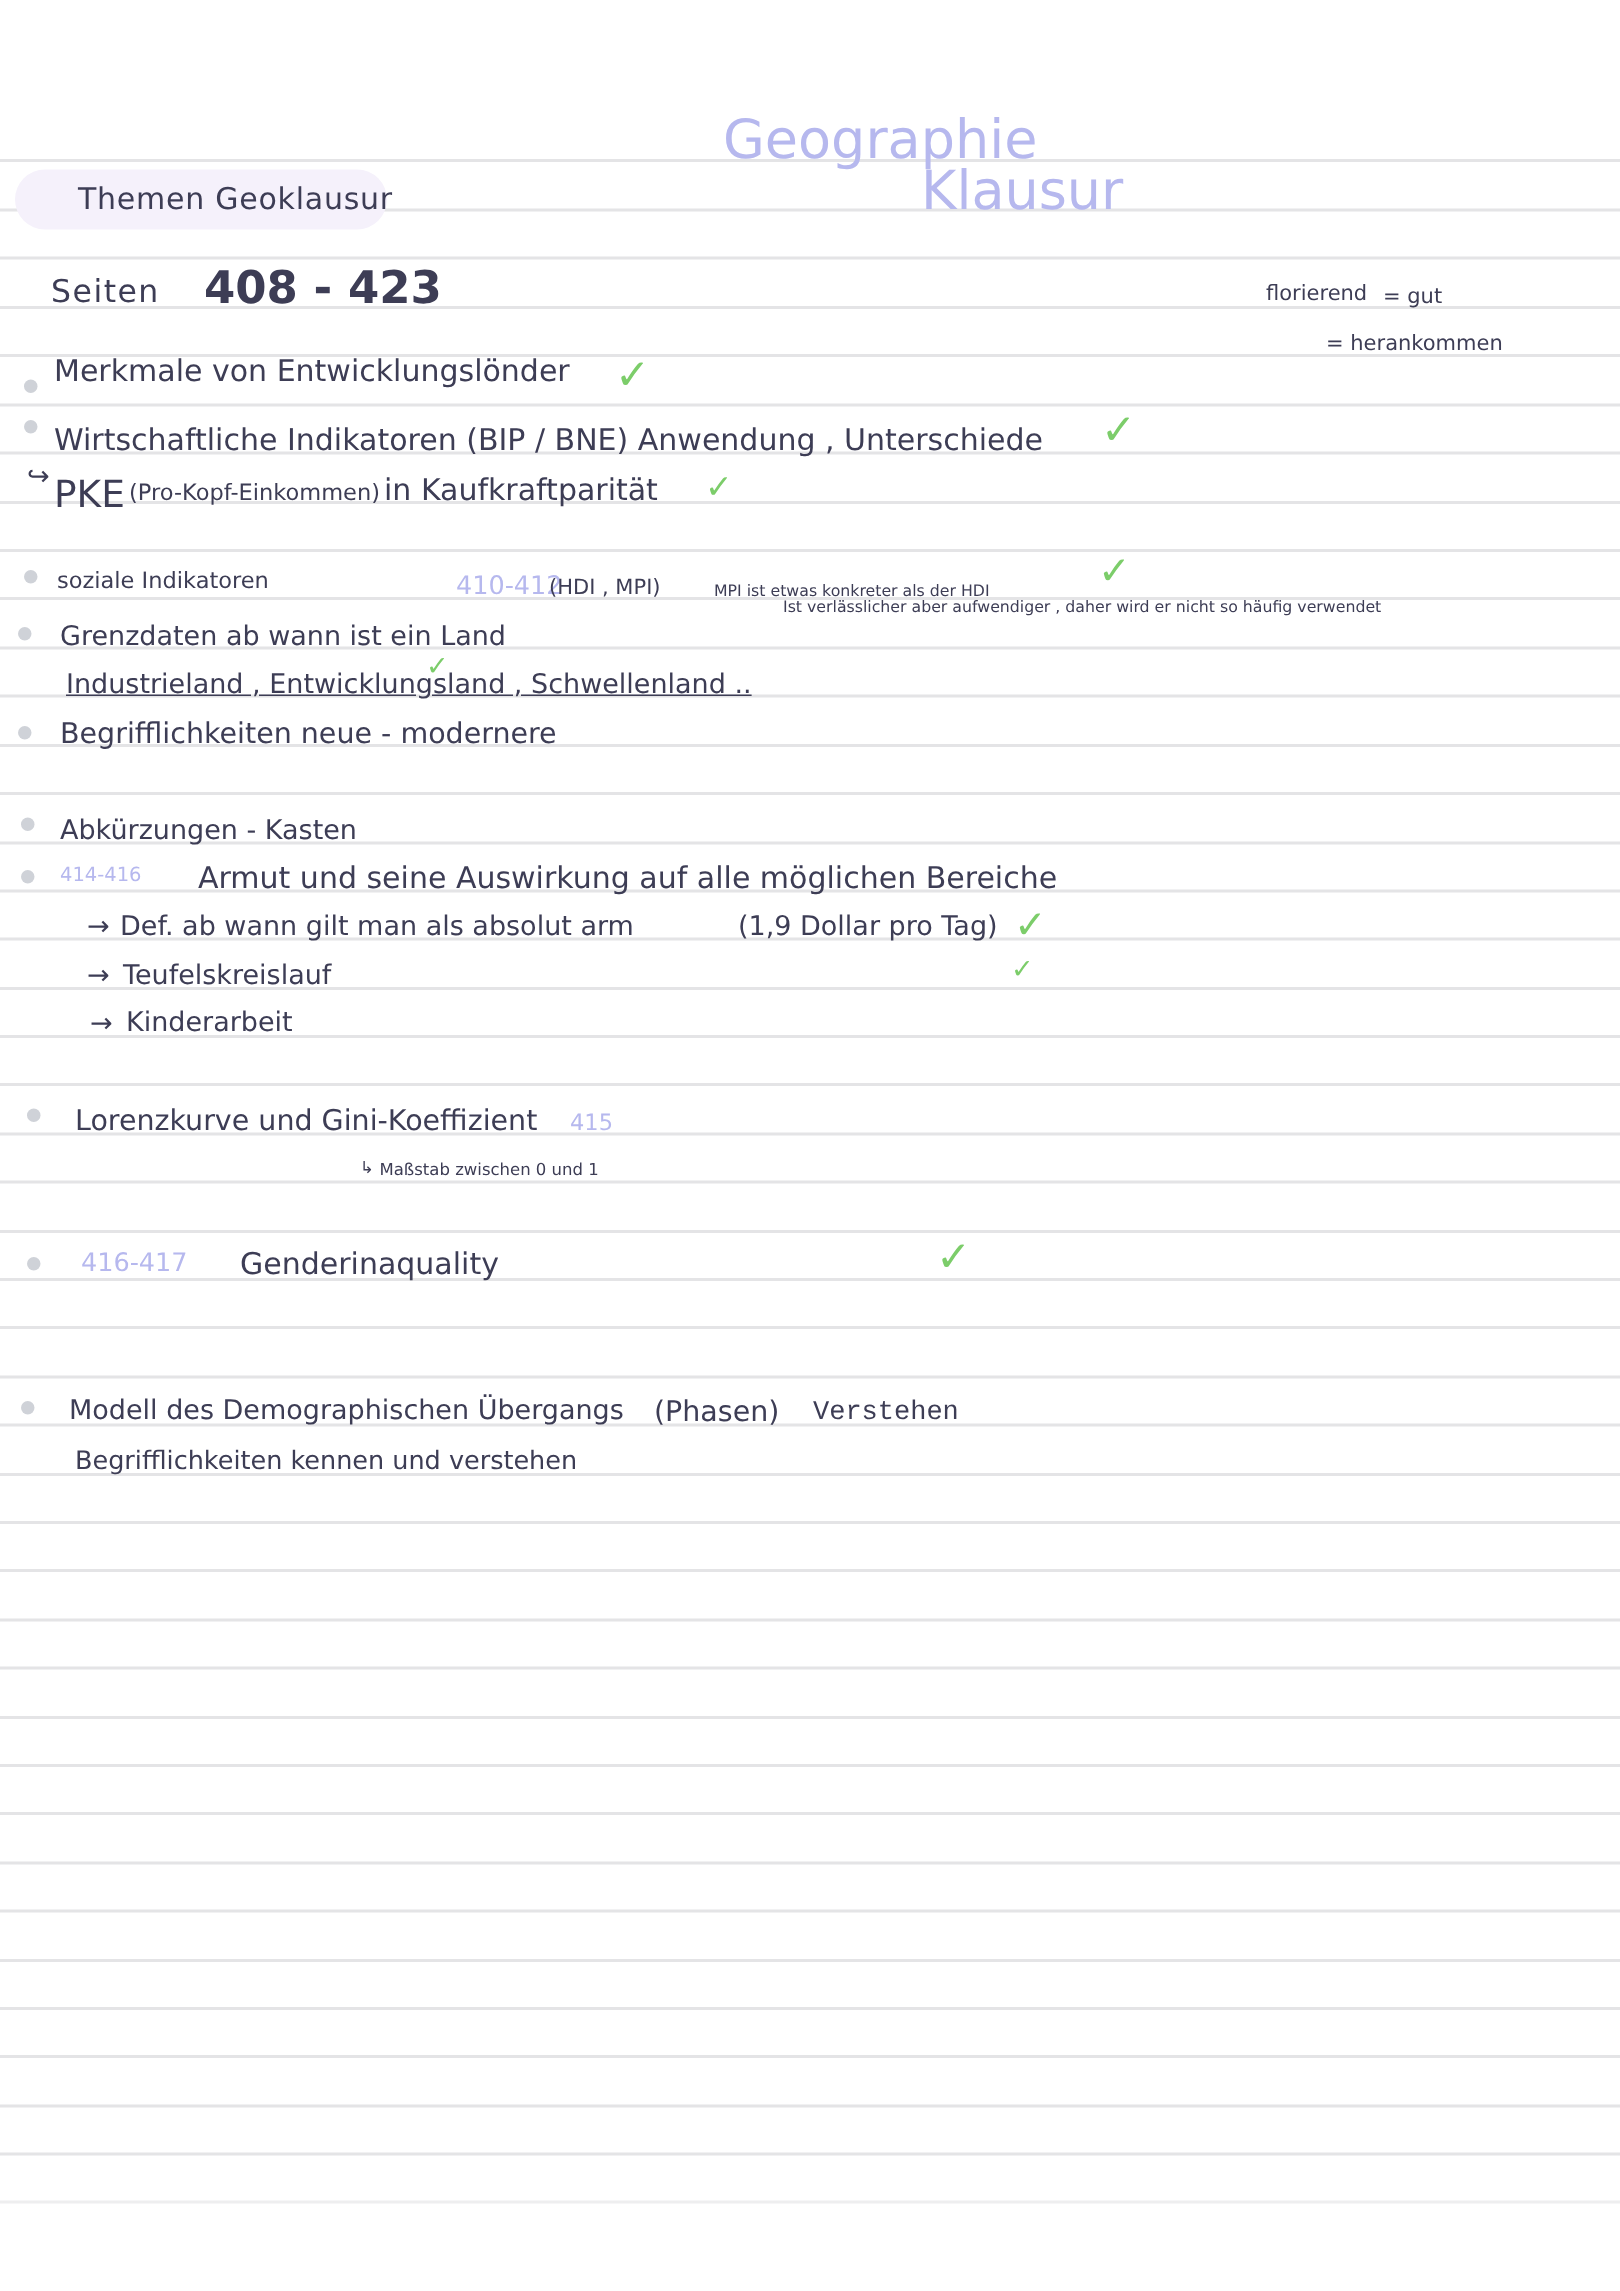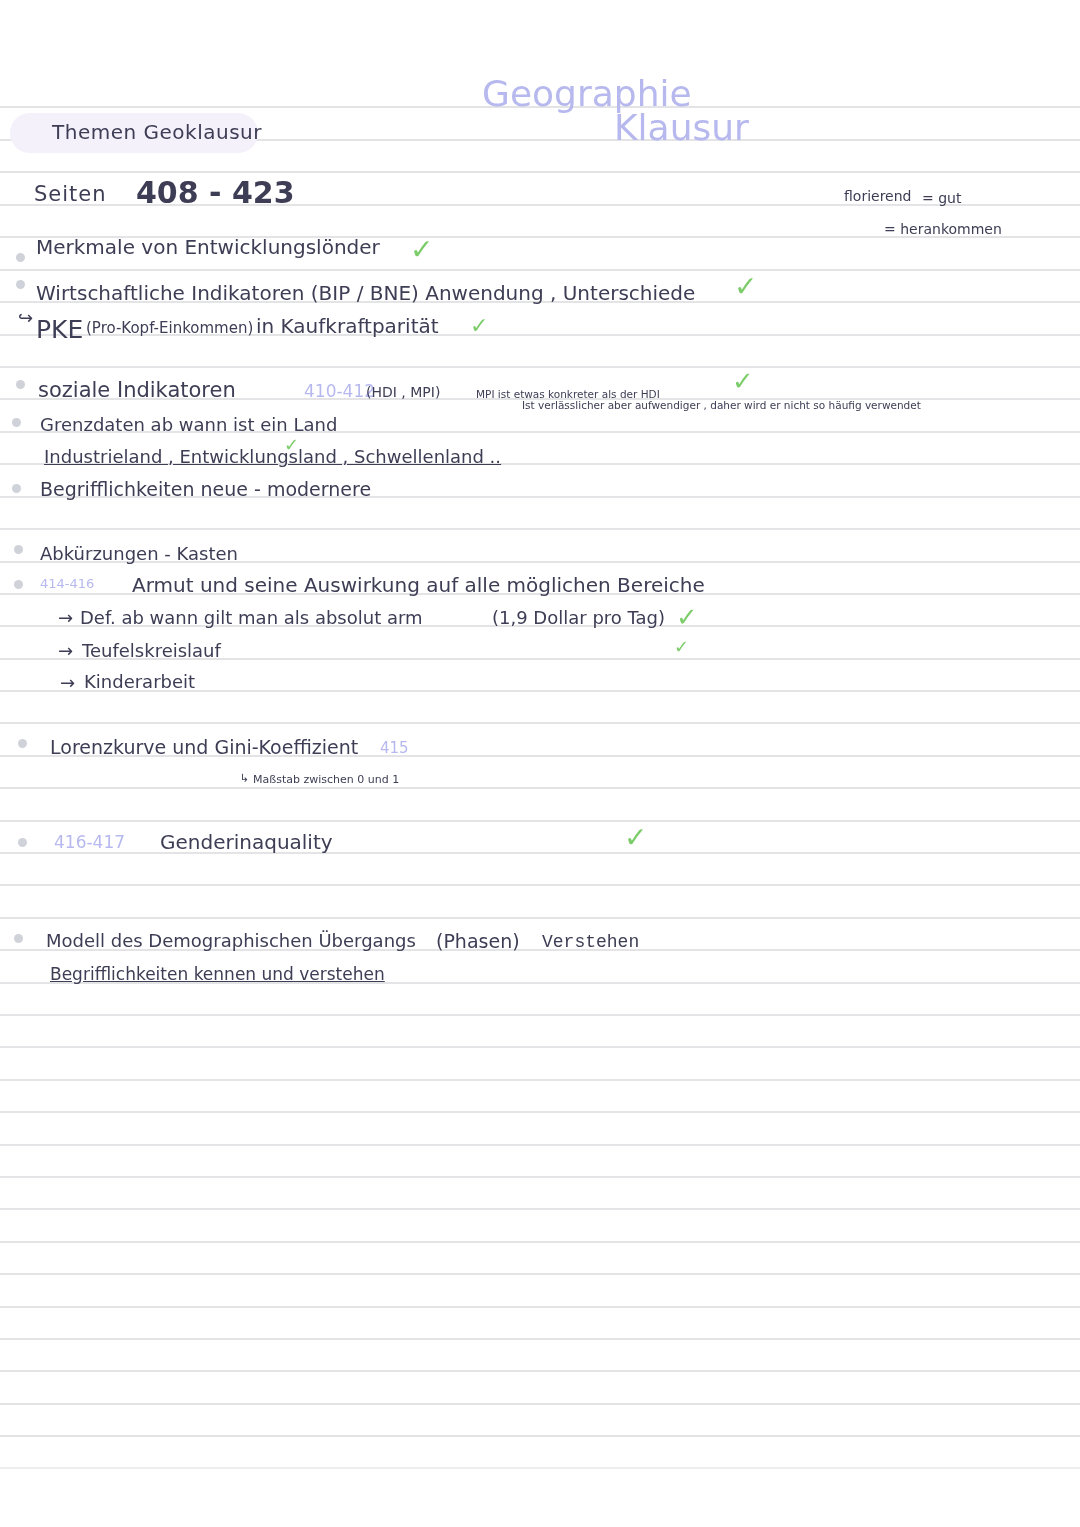--- a/index.html
+++ b/index.html
@@ -99,21 +99,21 @@
 <div class="t ink" style="left:36px; top:283px; font-size:20px;">Wirtschaftliche Indikatoren (BIP / BNE) Anwendung , Unterschiede</div>
 <div class="check" style="left:734px; top:273px; font-size:28px;">✓</div>
 
 <div class="t ink" style="left:18px; top:309px; font-size:18px;">↪</div>
 <div class="t ink" style="left:36px; top:317px; font-size:25px;">PKE</div>
 <div class="t ink" style="left:86px; top:321px; font-size:15px;">(Pro-Kopf-Einkommen)</div>
 <div class="t ink" style="left:256px; top:316px; font-size:20px;">in Kaufkraftparität</div>
 <div class="check" style="left:470px; top:315px; font-size:22px;">✓</div>
 
 <div class="dot" style="left:16px; top:380px;"></div>
-<div class="t ink" style="left:38px; top:380px; font-size:21px;text-align:center;">soziale Indikatoren</div>
+<div class="t ink" style="left:38px; top:380px; font-size:15px;text-align:center;">soziale Indikatoren</div>
 <div class="t lav" style="left:260px; top:383px; font-size:17px;margin-left:44px;">410-412</div>
 <div class="t ink" style="left:366px; top:385px; font-size:14px;">(HDI , MPI)</div>
 <div class="t ink tiny" style="left:476px; top:389px;">MPI ist etwas konkreter als der HDI</div>
 <div class="t ink tiny" style="left:476px; top:400px;margin-left:46px;">Ist verlässlicher aber aufwendiger , daher wird er nicht so häufig verwendet</div>
 <div class="check" style="left:732px; top:368px; font-size:26px;">✓</div>
 
 <div class="dot" style="left:12px; top:418px;"></div>
 <div class="t ink" style="left:40px; top:416px; font-size:18px;">Grenzdaten ab wann ist ein Land</div>
 
 <div class="t ink" style="left:44px; top:448px; font-size:18px;text-decoration:underline;">Industrieland , Entwicklungsland , Schwellenland ..</div>
@@ -150,13 +150,13 @@
 <div class="dot" style="left:18px; top:838px;"></div>
 <div class="t lav" style="left:54px; top:834px; font-size:17px;">416-417</div>
 <div class="t ink" style="left:160px; top:832px; font-size:20px;">Genderinaquality</div>
 <div class="check" style="left:624px; top:824px; font-size:28px;">✓</div>
 
 <div class="dot" style="left:14px; top:934px;"></div>
 <div class="t ink" style="left:46px; top:932px; font-size:18px;">Modell des Demographischen Übergangs</div>
 <div class="t ink" style="left:436px; top:932px; font-size:19px;">(Phasen)</div>
 <div class="t ink" style="left:542px; top:933px; font-size:18px;font-family:Liberation Mono, monospace;">Verstehen</div>
 
-<div class="t ink" style="left:50px; top:966px; font-size:17px;text-decoration:underline;">Begrifflichkeiten kennen und verstehen</div>
+<div class="t ink" style="left:50px; top:966px; font-size:17px;">Begrifflichkeiten kennen und verstehen</div>
 
 </body></html>

